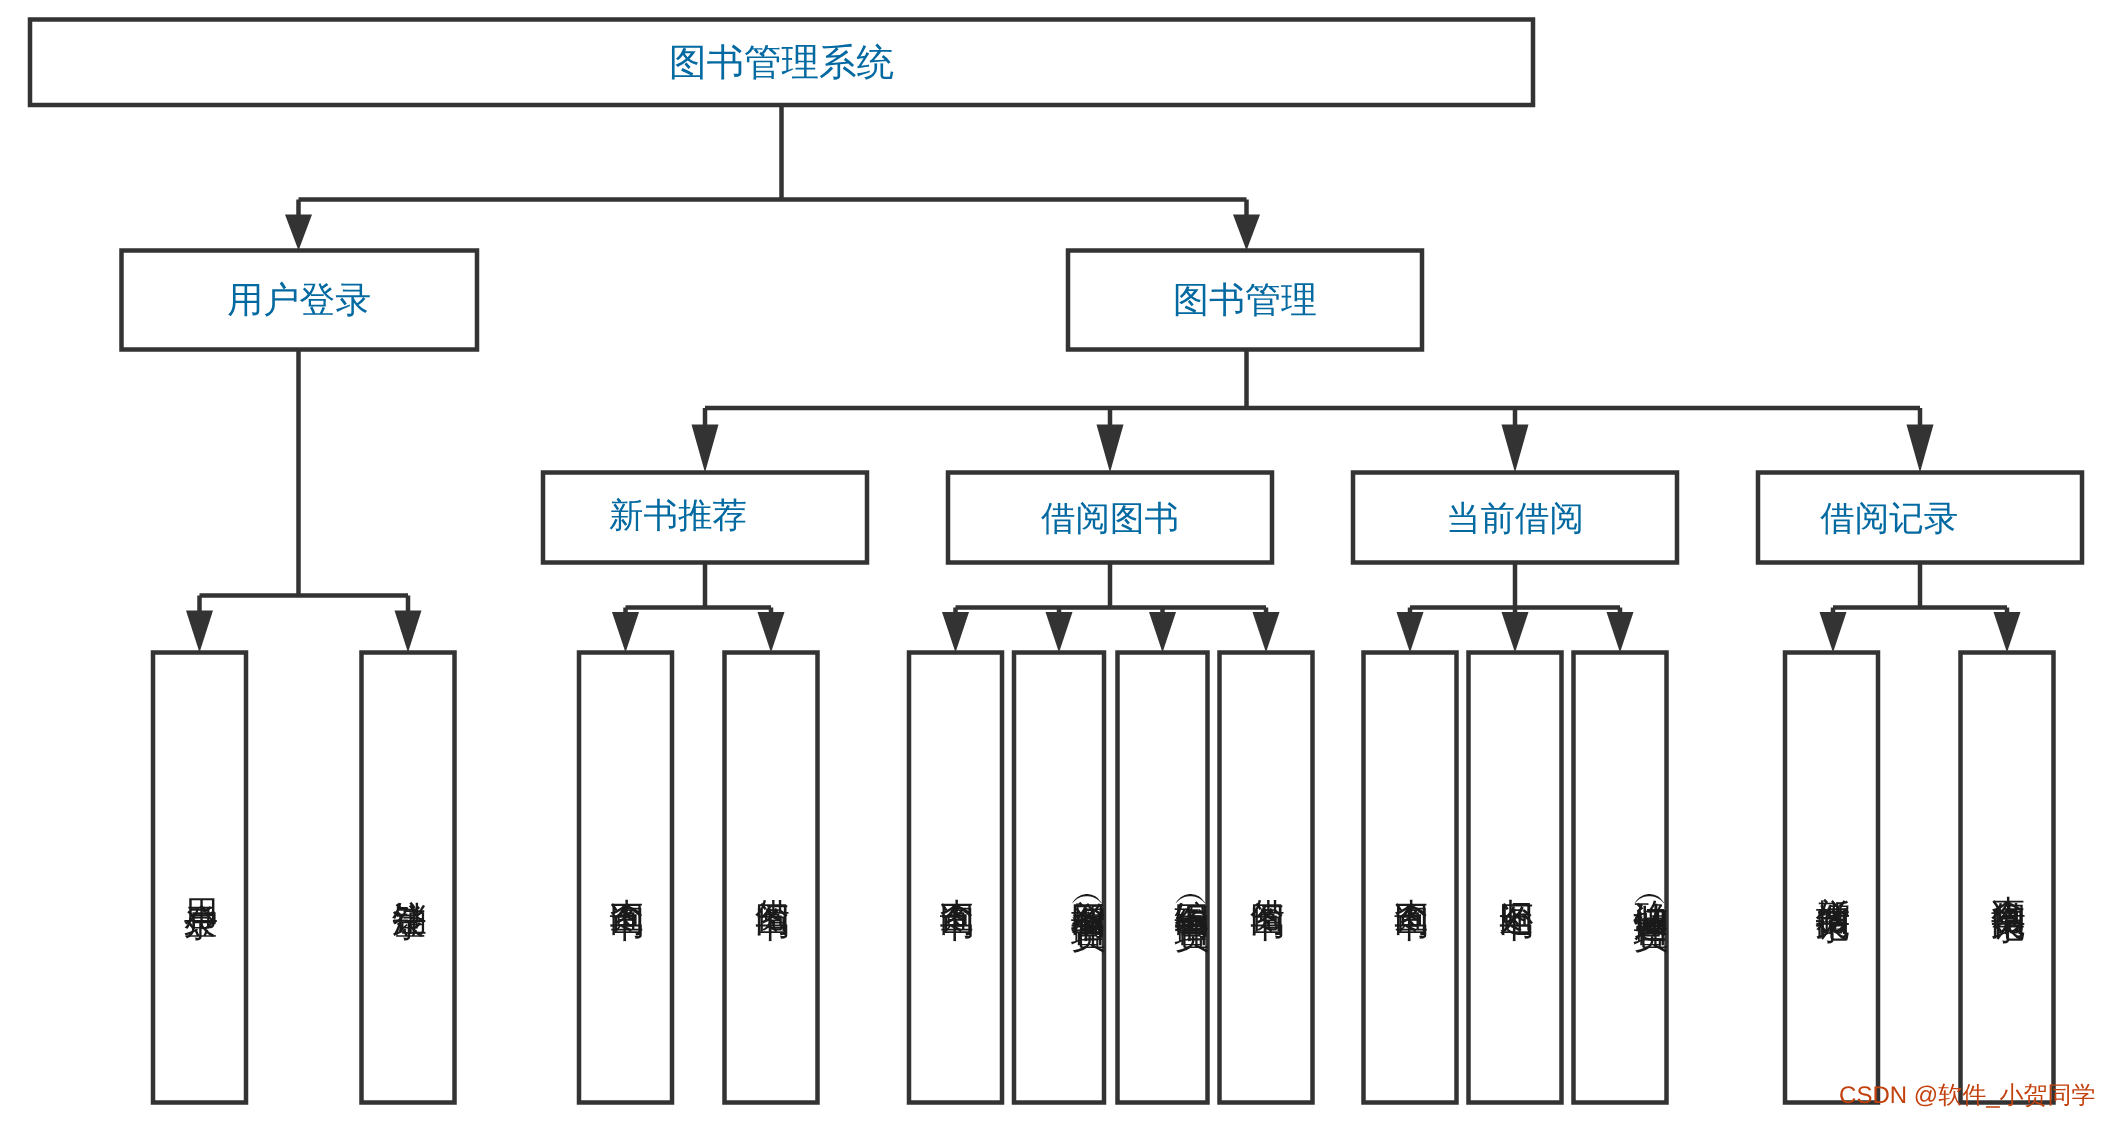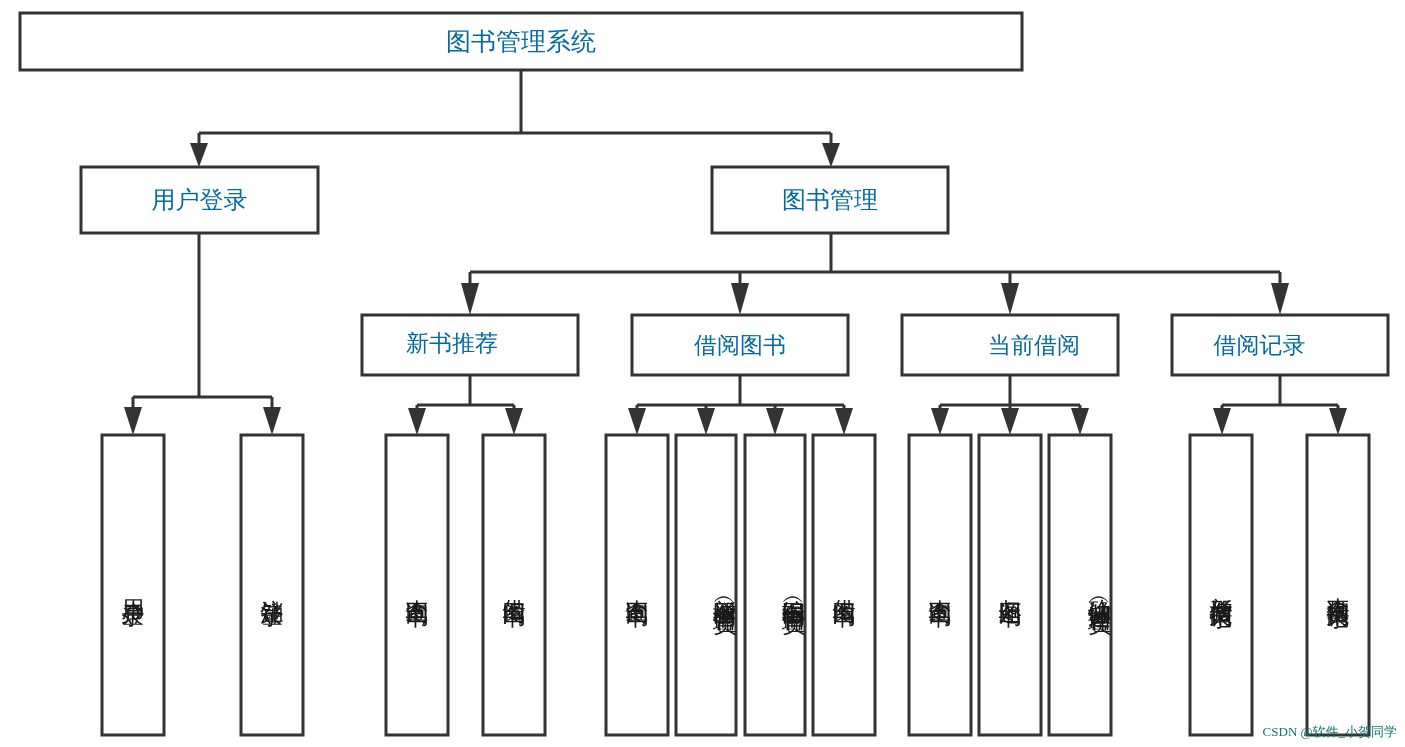--- a/index.html
+++ b/index.html
@@ -63,23 +63,23 @@
     display: flex;
     align-items: center;
     justify-content: center;
     white-space: nowrap;
     pointer-events: none;
   }
   .watermark {
     position: absolute;
     right: 8px;
     bottom: 6px;
-    font-family: Liberation Serif, serif;
-    font-size: 13px;
-    color: #0f766e;
+    font-family: Liberation Sans, sans-serif;
+    font-size: 16px;
+    color: #c2410c;
     white-space: nowrap;
     pointer-events: none;
   }
 </style>
 </head>
 <body>
 
 <div id="diagram-root">
 
   <svg class="diagram" viewBox="0 0 1405 747">
@@ -173,21 +173,21 @@
 
   </svg>
 
   <div class="htext" style="left:20px; top:13px; width:1002px; height:57px; font-size:25px;">图书管理系统</div>
 
   <div class="htext" style="left:81px; top:167px; width:237px; height:66px; font-size:24px;">用户登录</div>
   <div class="htext" style="left:712px; top:167px; width:236px; height:66px; font-size:24px;border-radius:30px;">图书管理</div>
 
   <div class="htext" style="left:344px; top:315px; width:216px; height:56px; font-size:23px;">新书推荐</div>
   <div class="htext" style="left:632px; top:315px; width:216px; height:60px; font-size:23px;">借阅图书</div>
-  <div class="htext" style="left:902px; top:315px; width:216px; height:60px; font-size:23px;padding-left:24px;">当前借阅</div>
+  <div class="htext" style="left:902px; top:315px; width:216px; height:60px; font-size:23px;">当前借阅</div>
   <div class="htext" style="left:1172px; top:315px; width:175px; height:60px; font-size:23px;">借阅记录</div>
 
   <div class="vtext" style="left:102px; top:435px; width:62px; height:300px;">用户登录</div>
   <div class="vtext" style="left:241px; top:435px; width:62px; height:300px;">注销登录</div>
 
   <div class="vtext" style="left:386px; top:435px; width:62px; height:300px;">查询图书</div>
   <div class="vtext" style="left:483px; top:435px; width:62px; height:300px;">借阅图书</div>
 
   <div class="vtext" style="left:606px; top:435px; width:62px; height:300px;">查询图书</div>
   <div class="vtext" style="left:676px; top:435px; width:60px; height:300px; align-items:flex-start; padding-top:10px; box-sizing:border-box;">新增图书（管理员）</div>

